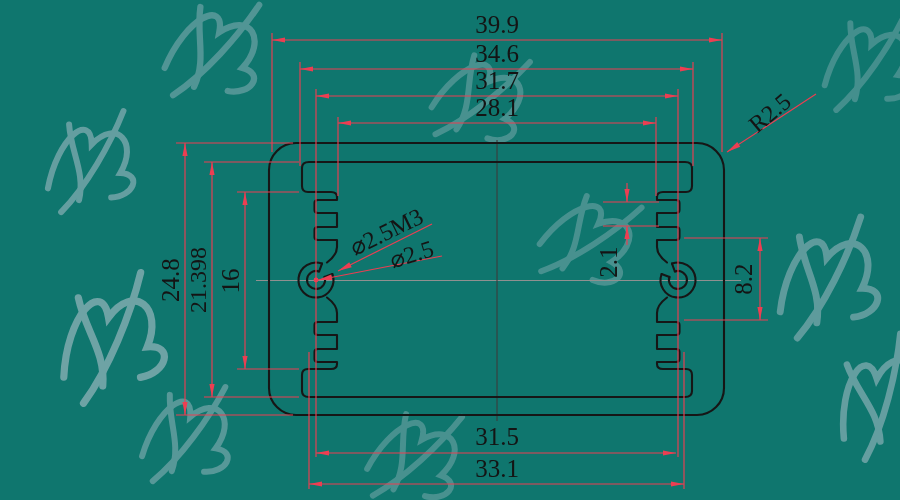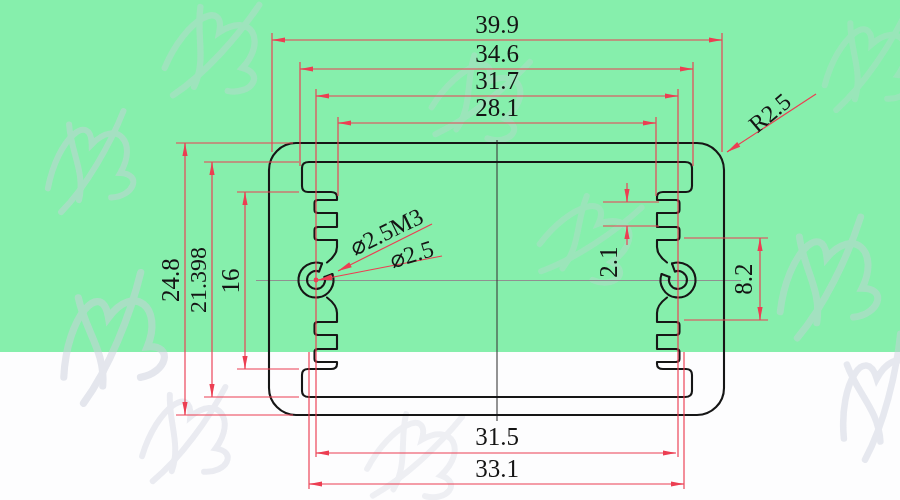--- a/index.html
+++ b/index.html
@@ -1,16 +1,16 @@
 <!DOCTYPE html>
 <html><head>
 <meta charset="utf-8">
 <style>
   html,body{margin:0;padding:0;background:#fdfdfe;width:900px;height:500px;overflow:hidden;}
-  .stage{position:relative;width:900px;height:352px;background:#86efac;}
+  .stage{position:relative;width:900px;height:500px;background:#0f766e;}
   svg{position:absolute;left:0;top:0;}
   .dimtxt{font-family:"Liberation Serif","DejaVu Serif",serif;font-size:25px;fill:#141414;}
   .dimtxt-small{font-family:"Liberation Serif","DejaVu Serif",serif;font-size:24px;fill:#141414;}
   .callout{font-family:"Liberation Serif","DejaVu Sans",serif;font-size:24px;fill:#141414;}
   .part{stroke:#161616;stroke-width:2.1;fill:none;stroke-linejoin:round;stroke-linecap:round;}
   .red{stroke:#ec3e52;stroke-width:1.15;fill:none;}
   .redfill{fill:#ec3e52;stroke:none;}
   .cl-h{stroke:#909090;stroke-width:1;fill:none;}
   .cl-v{stroke:#3c3c3c;stroke-width:1.1;fill:none;}
   .wm{stroke:#ccd0dd;fill:none;stroke-width:6;stroke-linecap:round;}

